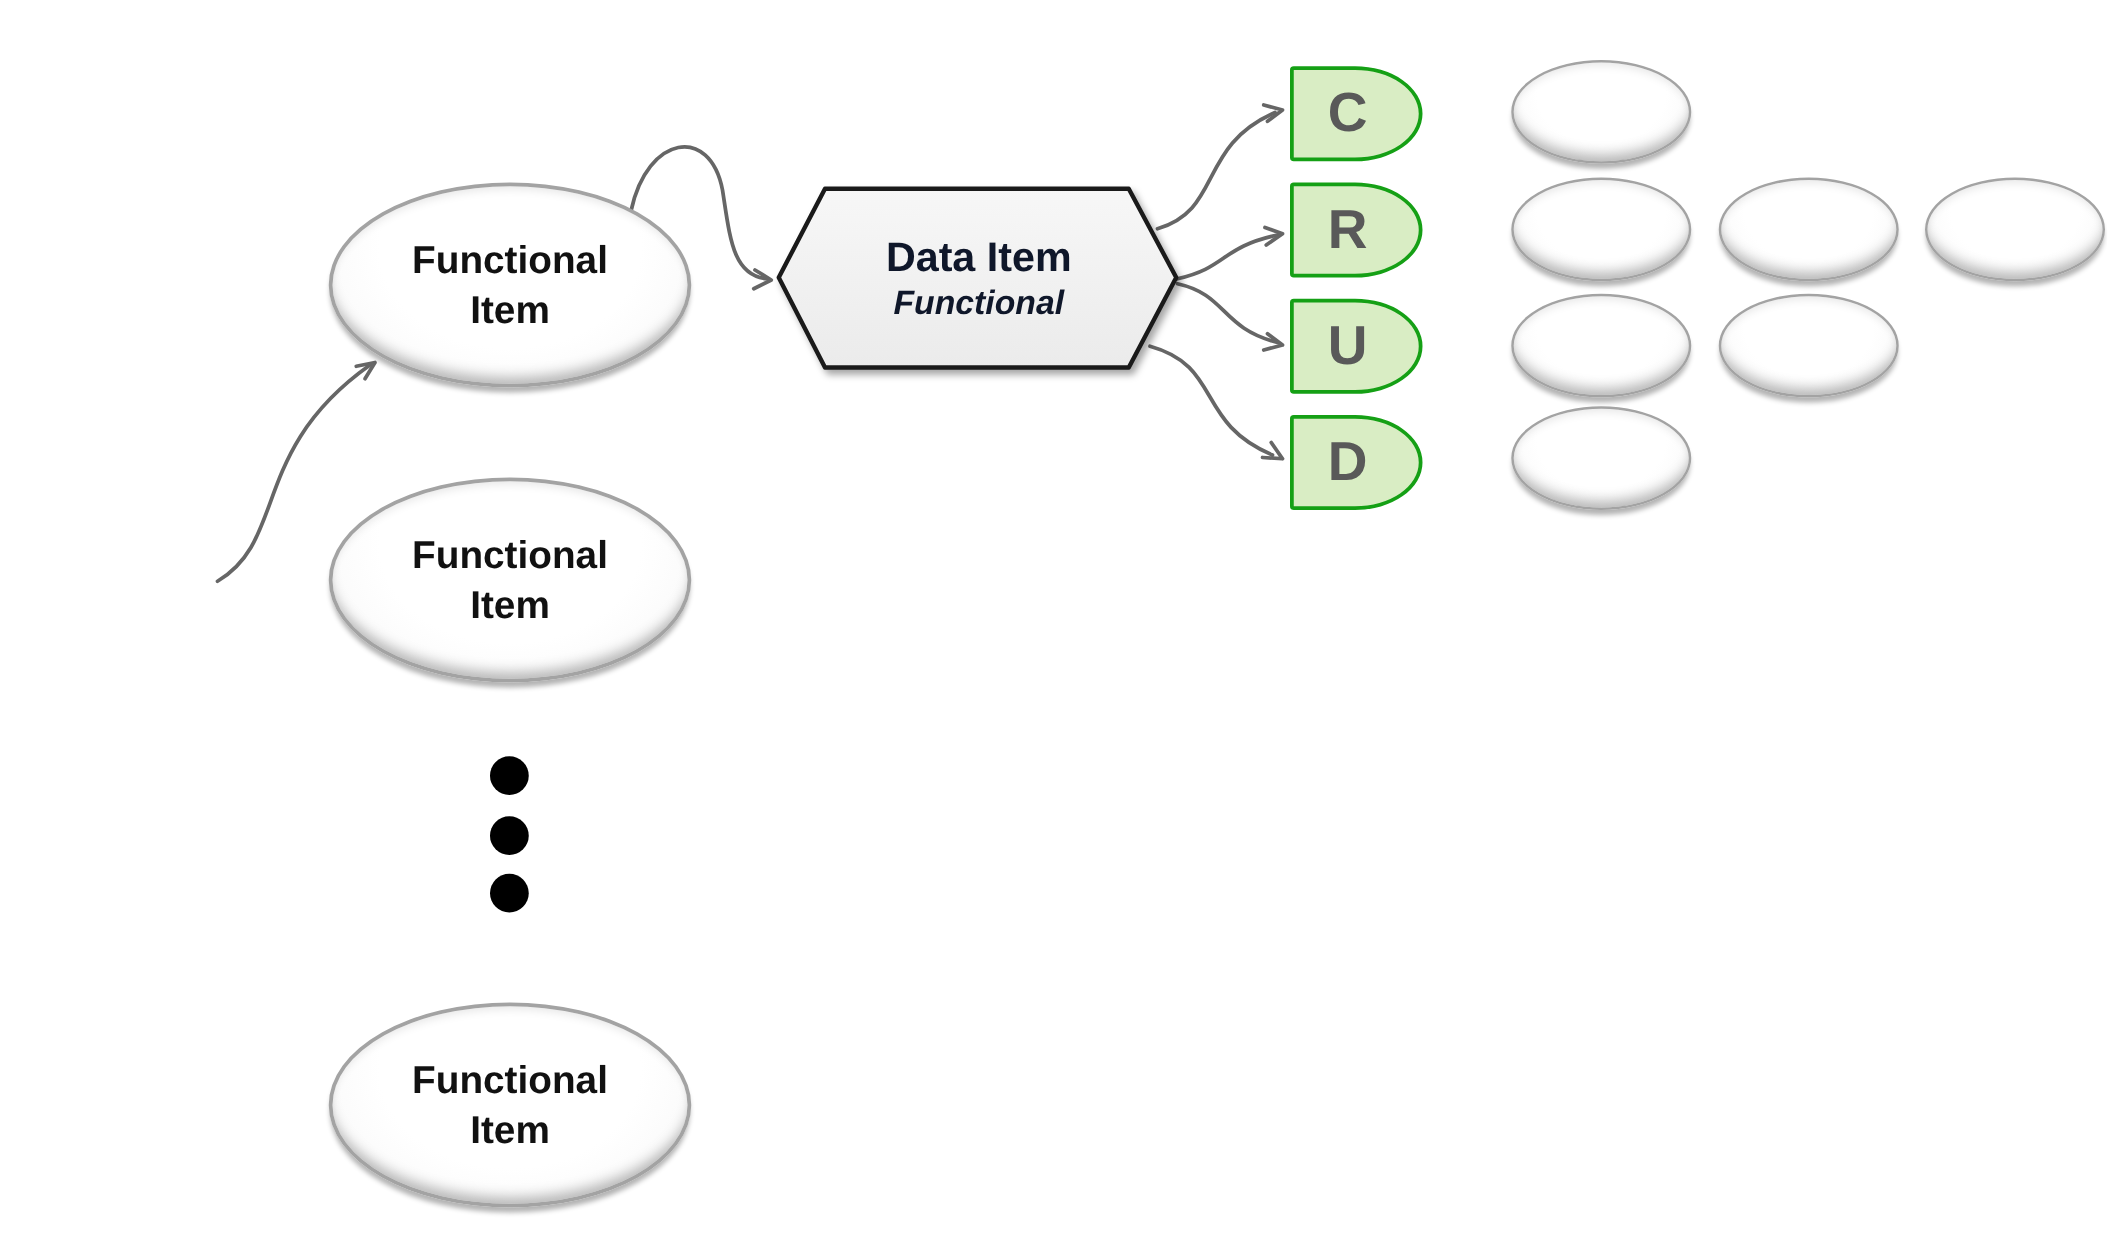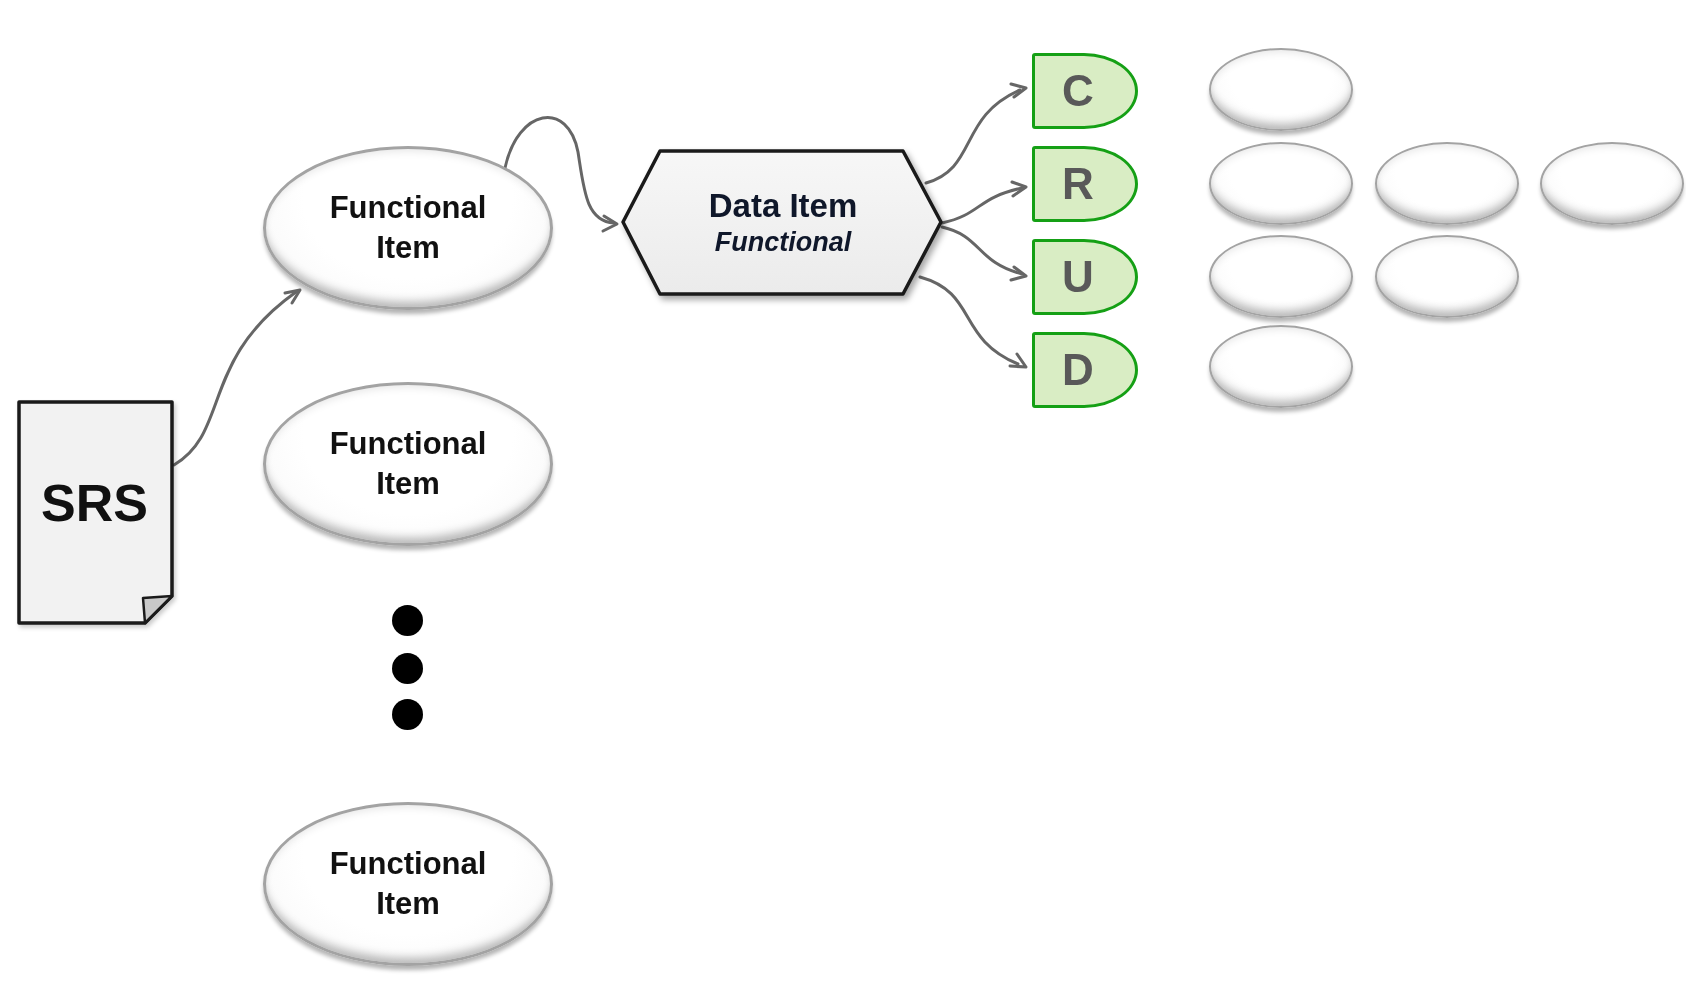--- a/index.html
+++ b/index.html
@@ -115,27 +115,20 @@
     <path class="conn" d="M 942 223 C 982 214, 976 198, 1022 188"></path>
     <polyline class="conn" points="1012,182 1026,187 1013,196"></polyline>
 
     <path class="conn" d="M 942 227 C 982 236, 976 262, 1022 274"></path>
     <polyline class="conn" points="1014,267 1026,276 1011,280"></polyline>
 
     <path class="conn" d="M 920 277 C 978 293, 956 338, 1018 364"></path>
     <polyline class="conn" points="1017,354 1026,367 1010,366"></polyline>
   </svg>
 
-  <div class="abs" id="srs-wrap">
-    <svg width="164" height="230" viewBox="0 0 164 230">
-      <path d="M 3 3 H 156 V 197 L 129 224 H 3 Z" fill="#f2f2f2" stroke="#1a1a1a" stroke-width="3.5" stroke-linejoin="round"></path>
-      <path d="M 156 197 L 129 224 L 127 199 Z" fill="#c9c9c9" stroke="#1a1a1a" stroke-width="2.5" stroke-linejoin="round"></path>
-    </svg>
-    <div id="srs-label">SRS</div>
-  </div>
 
   <div class="abs oval func-item" style="top:146px;">
     <div>
       <div>Functional</div>
       <div>Item</div>
     </div>
   </div>
   <div class="abs oval func-item" style="top:382px;">
     <div>
       <div>Functional</div>

